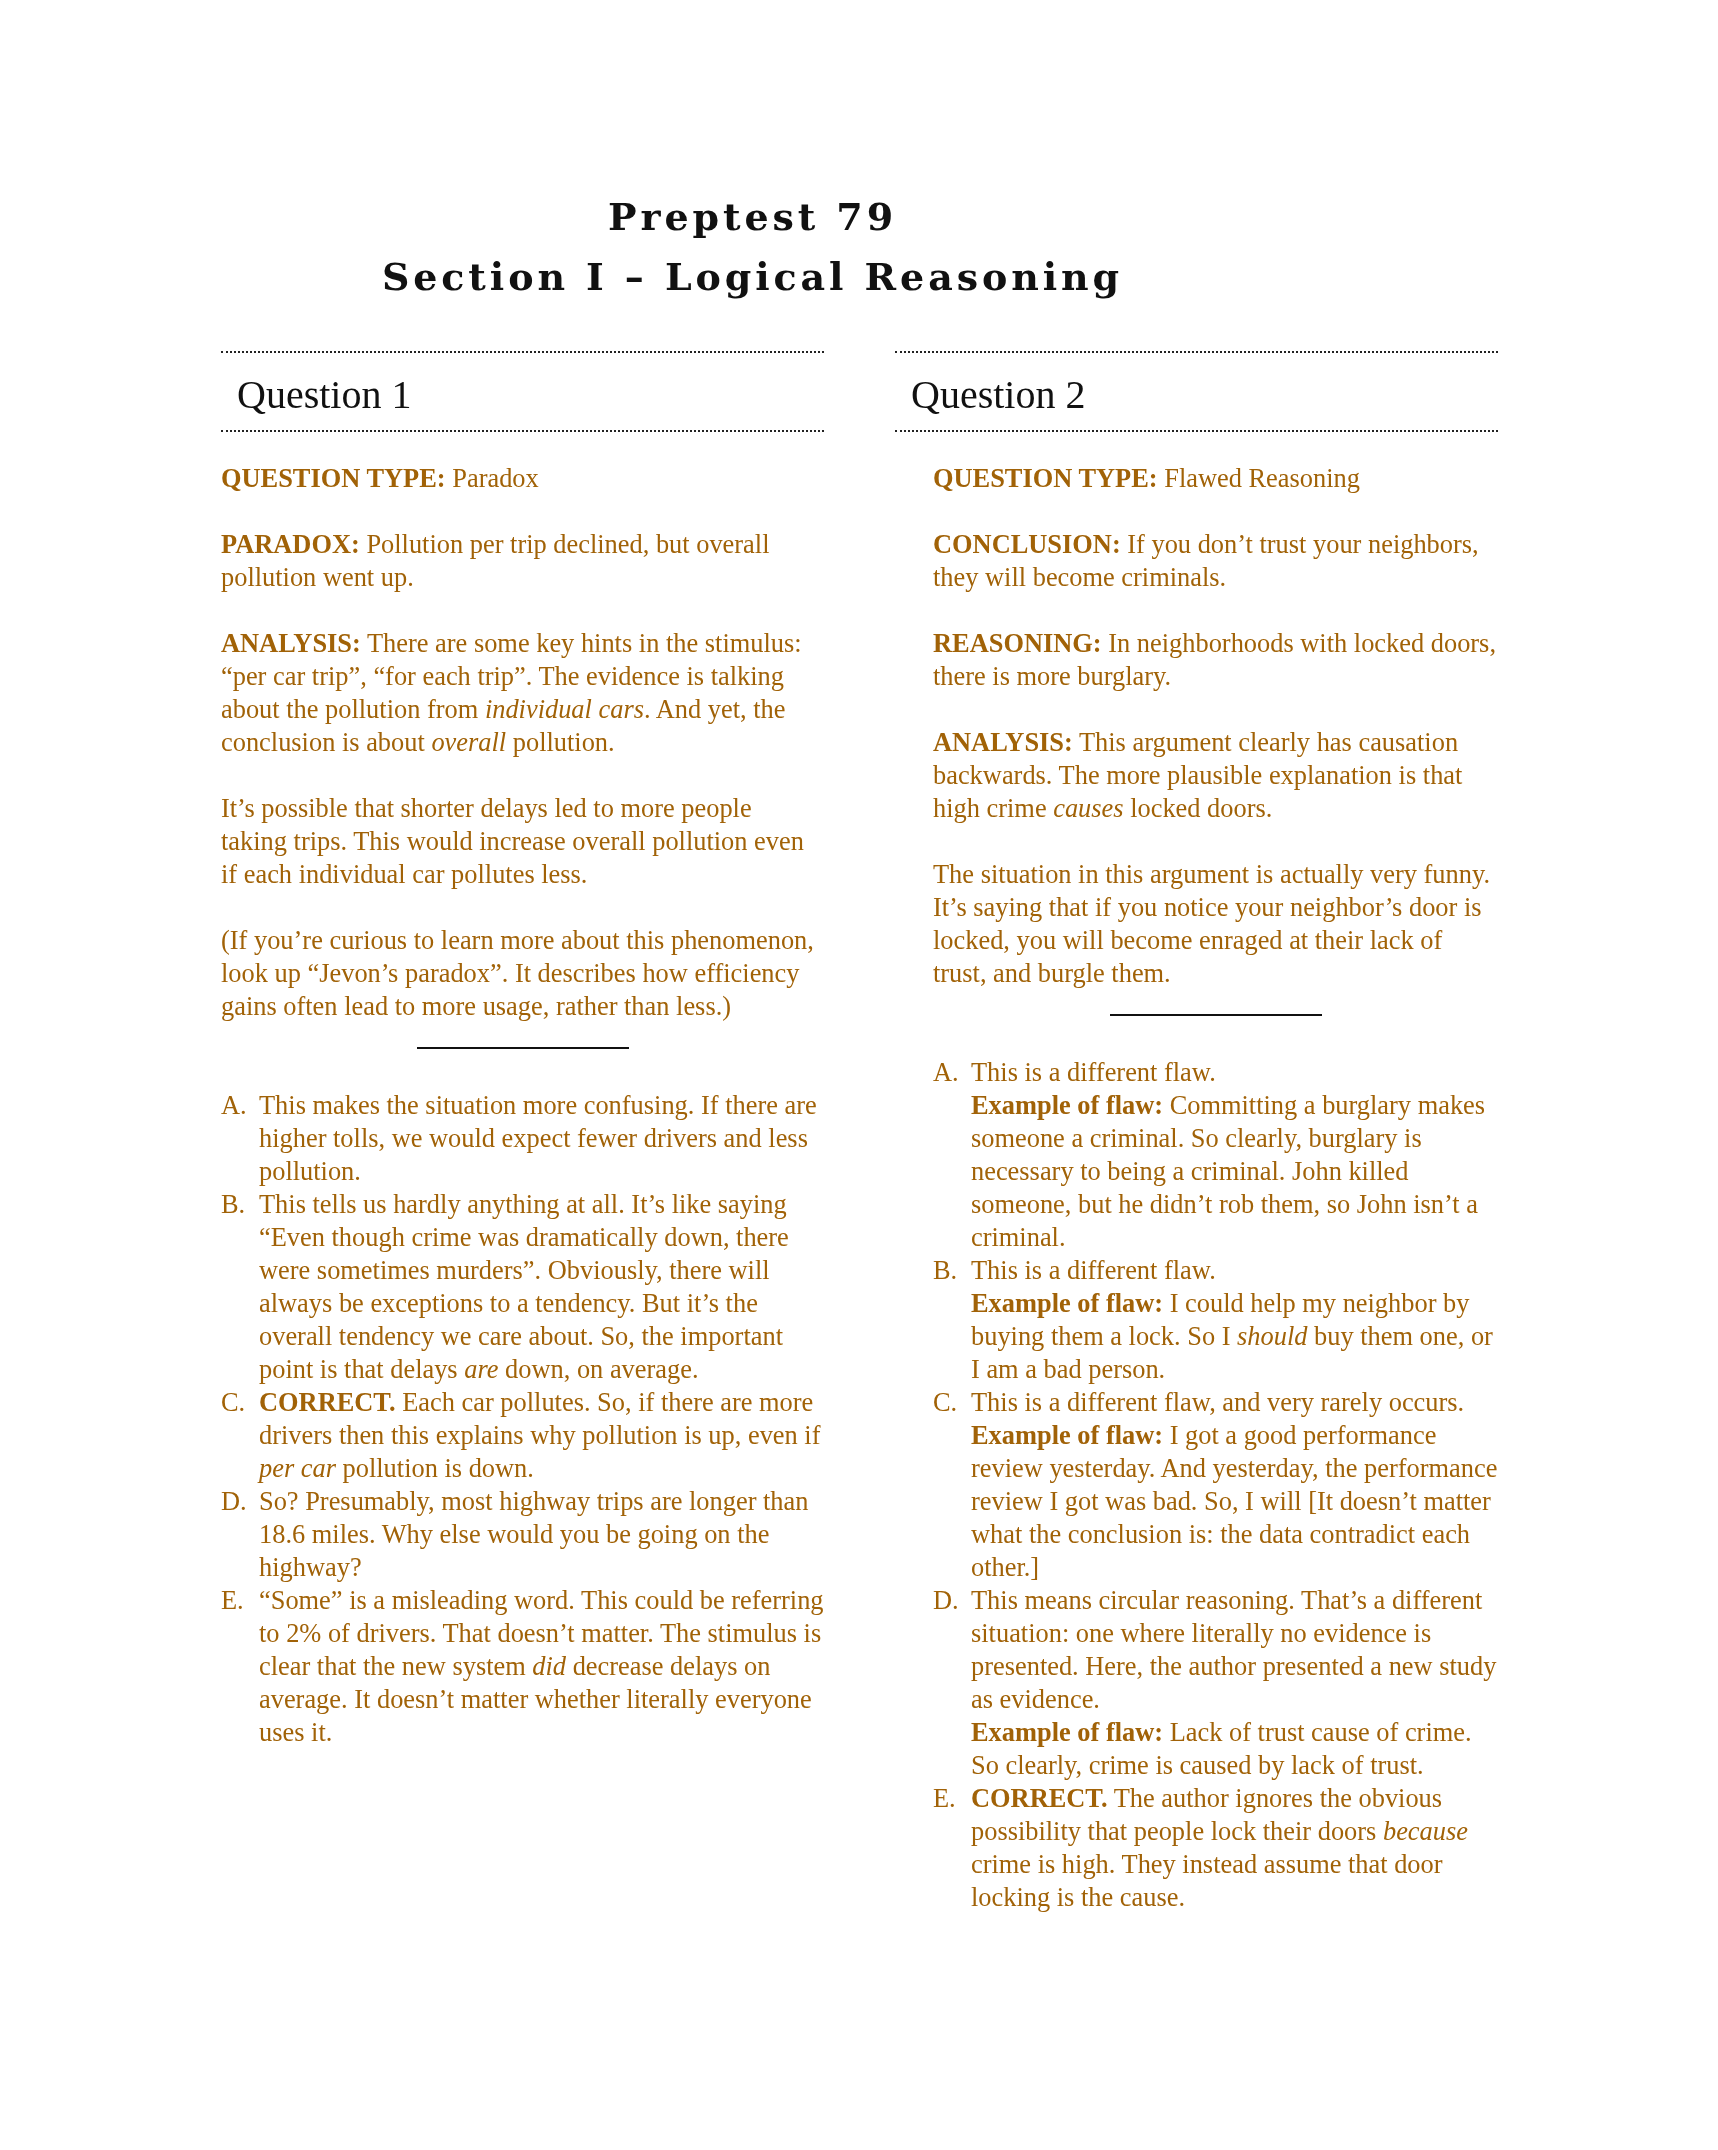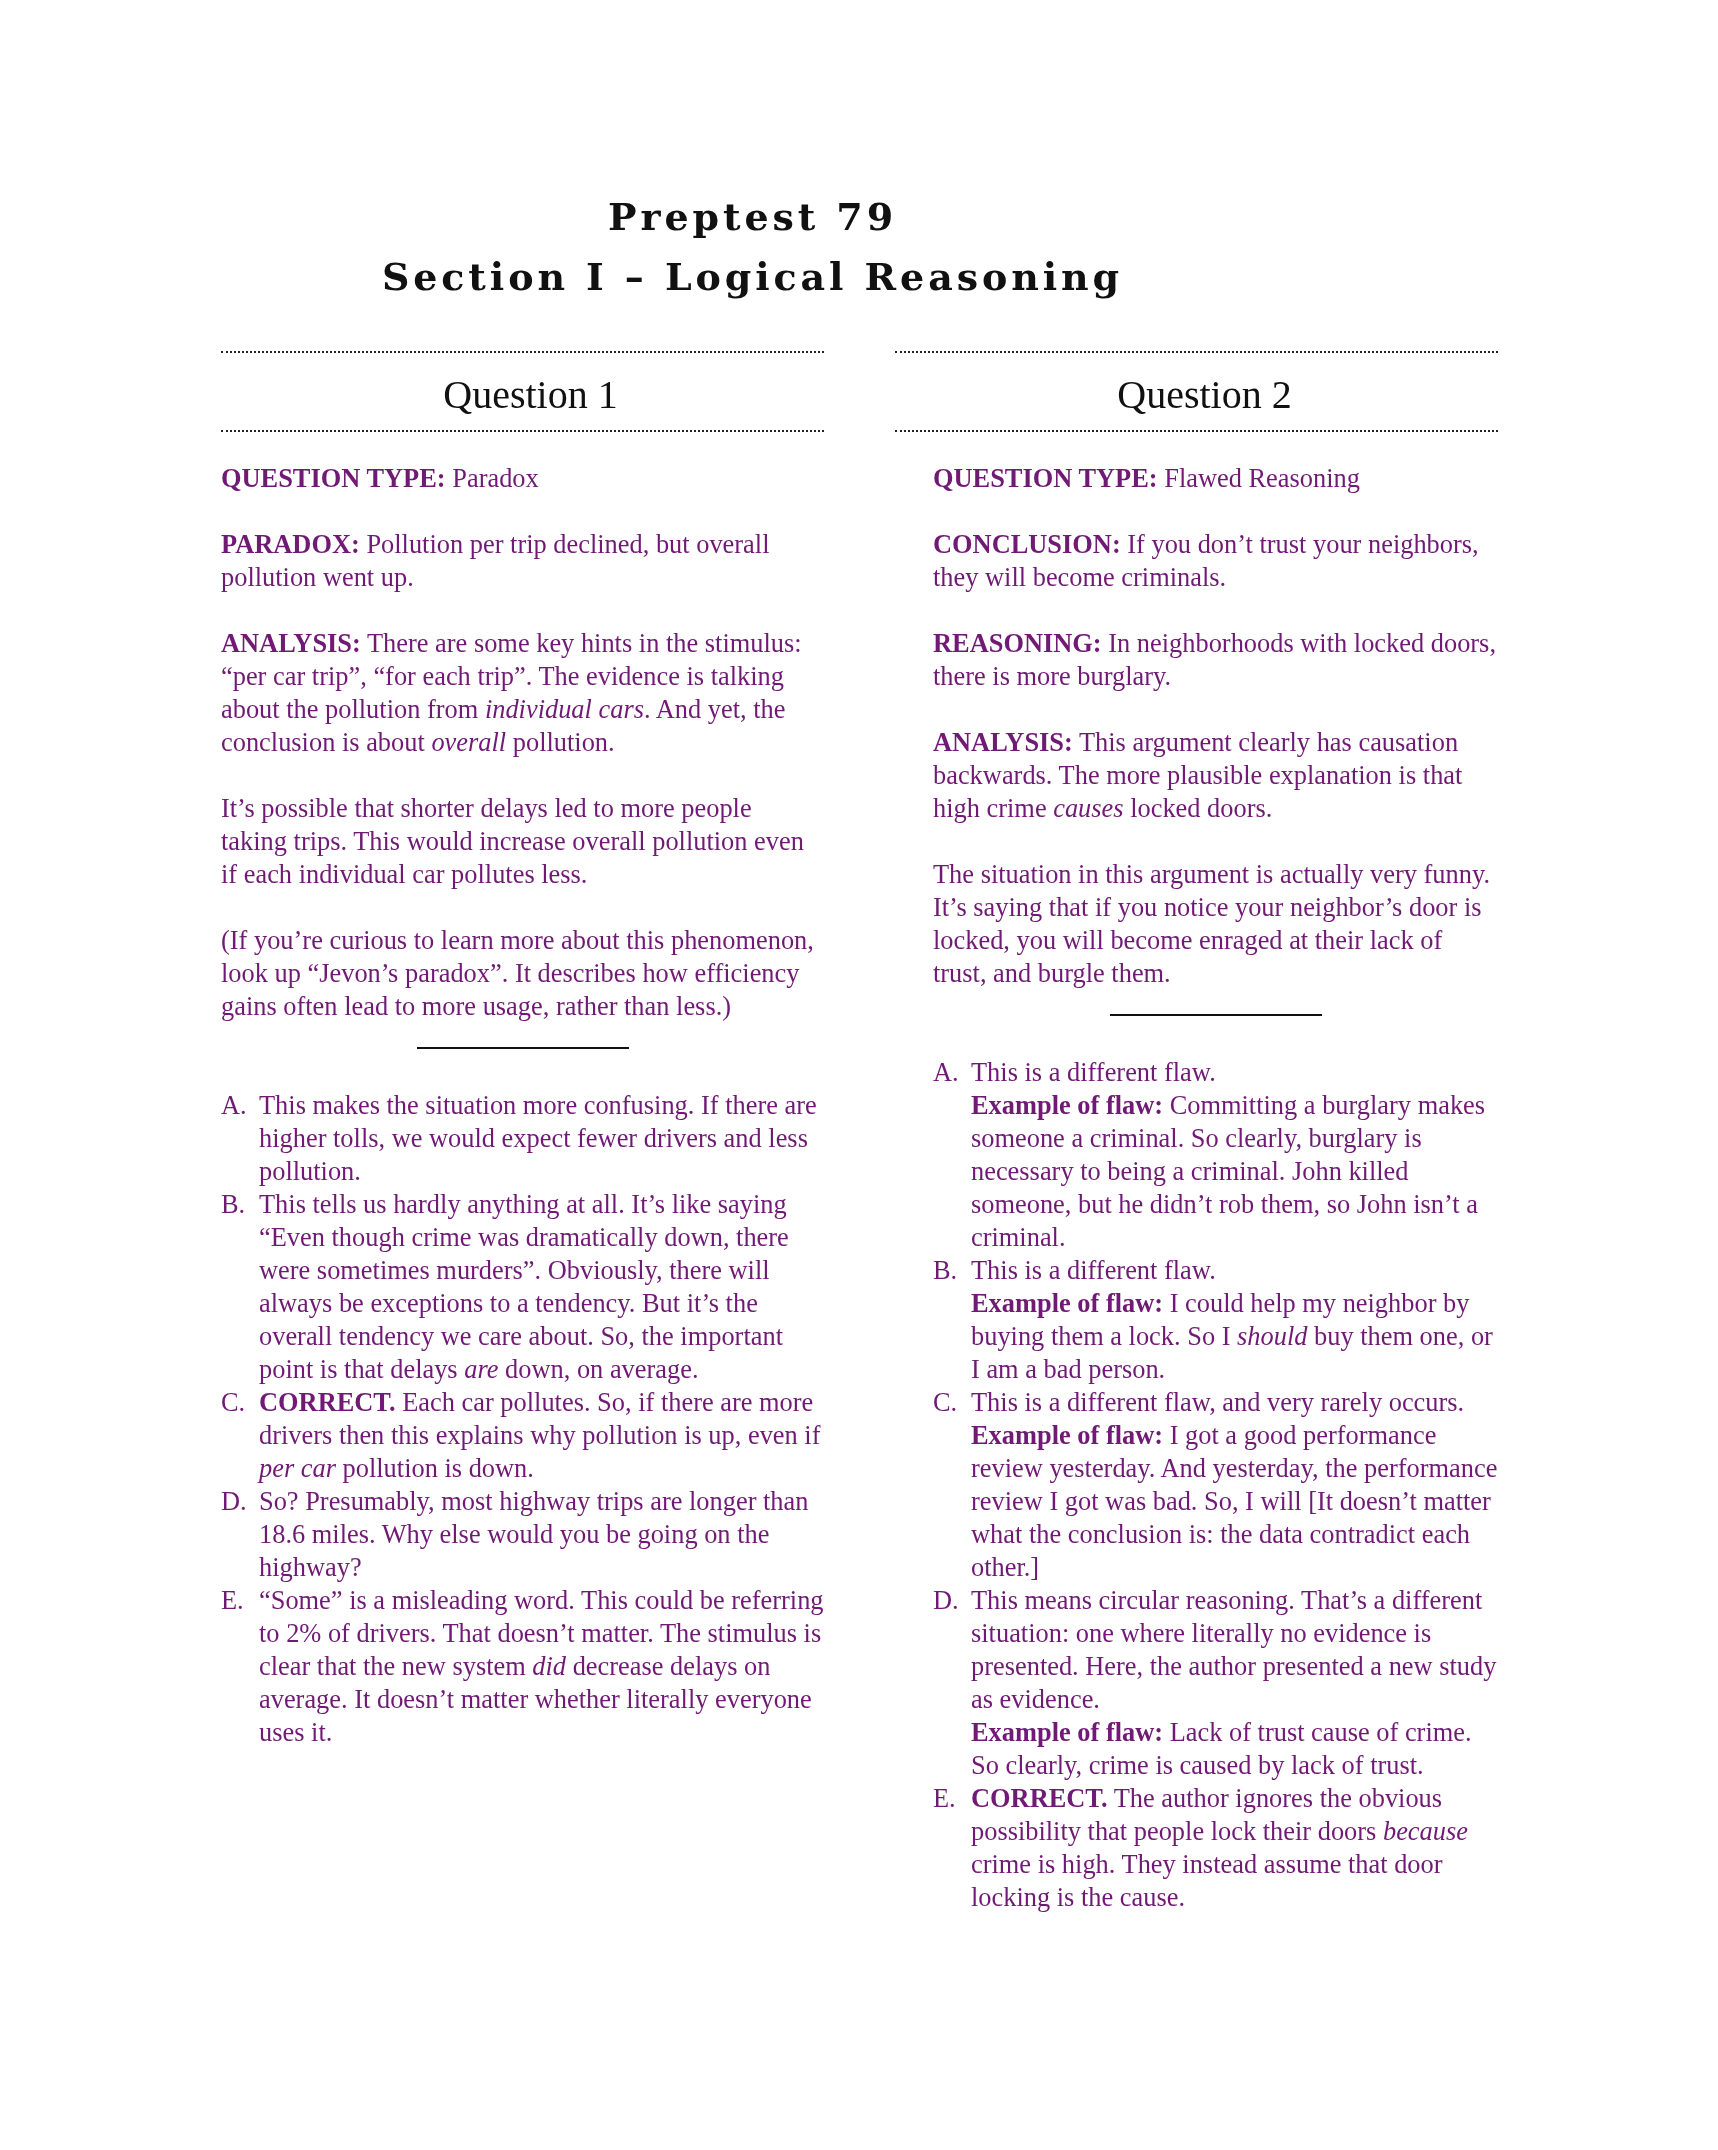--- a/index.html
+++ b/index.html
@@ -21,27 +21,27 @@
   .col.right { left: 895px; }
 
   .qhead { position: relative; height: 89px; }
   .dots {
     position: absolute; left: 0; right: 0; height: 0;
     border-top: 2.6px dotted #222;
   }
   .dots.top { top: 5.2px; }
   .dots.bot { top: 84px; }
   .qtitle {
-    position: absolute; top: 25px; left: 16px; right: 0; text-align: center;
+    position: absolute; top: 25px; left: 16px; right: 0; text-align: left;
     font-family: "Liberation Serif", serif; font-size: 40px; color: #111;
   }
 
   .body {
     font-family: "Liberation Serif", serif;
-    font-size: 26.4px; line-height: 33px; color: #701a75;
+    font-size: 26.4px; line-height: 33px; color: #a16207;
   }
   .para { margin: 0 0 33px 0; }
   .label { font-weight: bold; }
   .sep {
     width: 212px; height: 0; border-top: 2px solid #111;
     margin: 0 auto 0 auto;
   }
   .answers { margin: 0; padding: 0; list-style: none; }
   .ans { position: relative; padding-left: 38px; margin: 0; }
   .ans .letter { position: absolute; left: 0; top: 0; }

